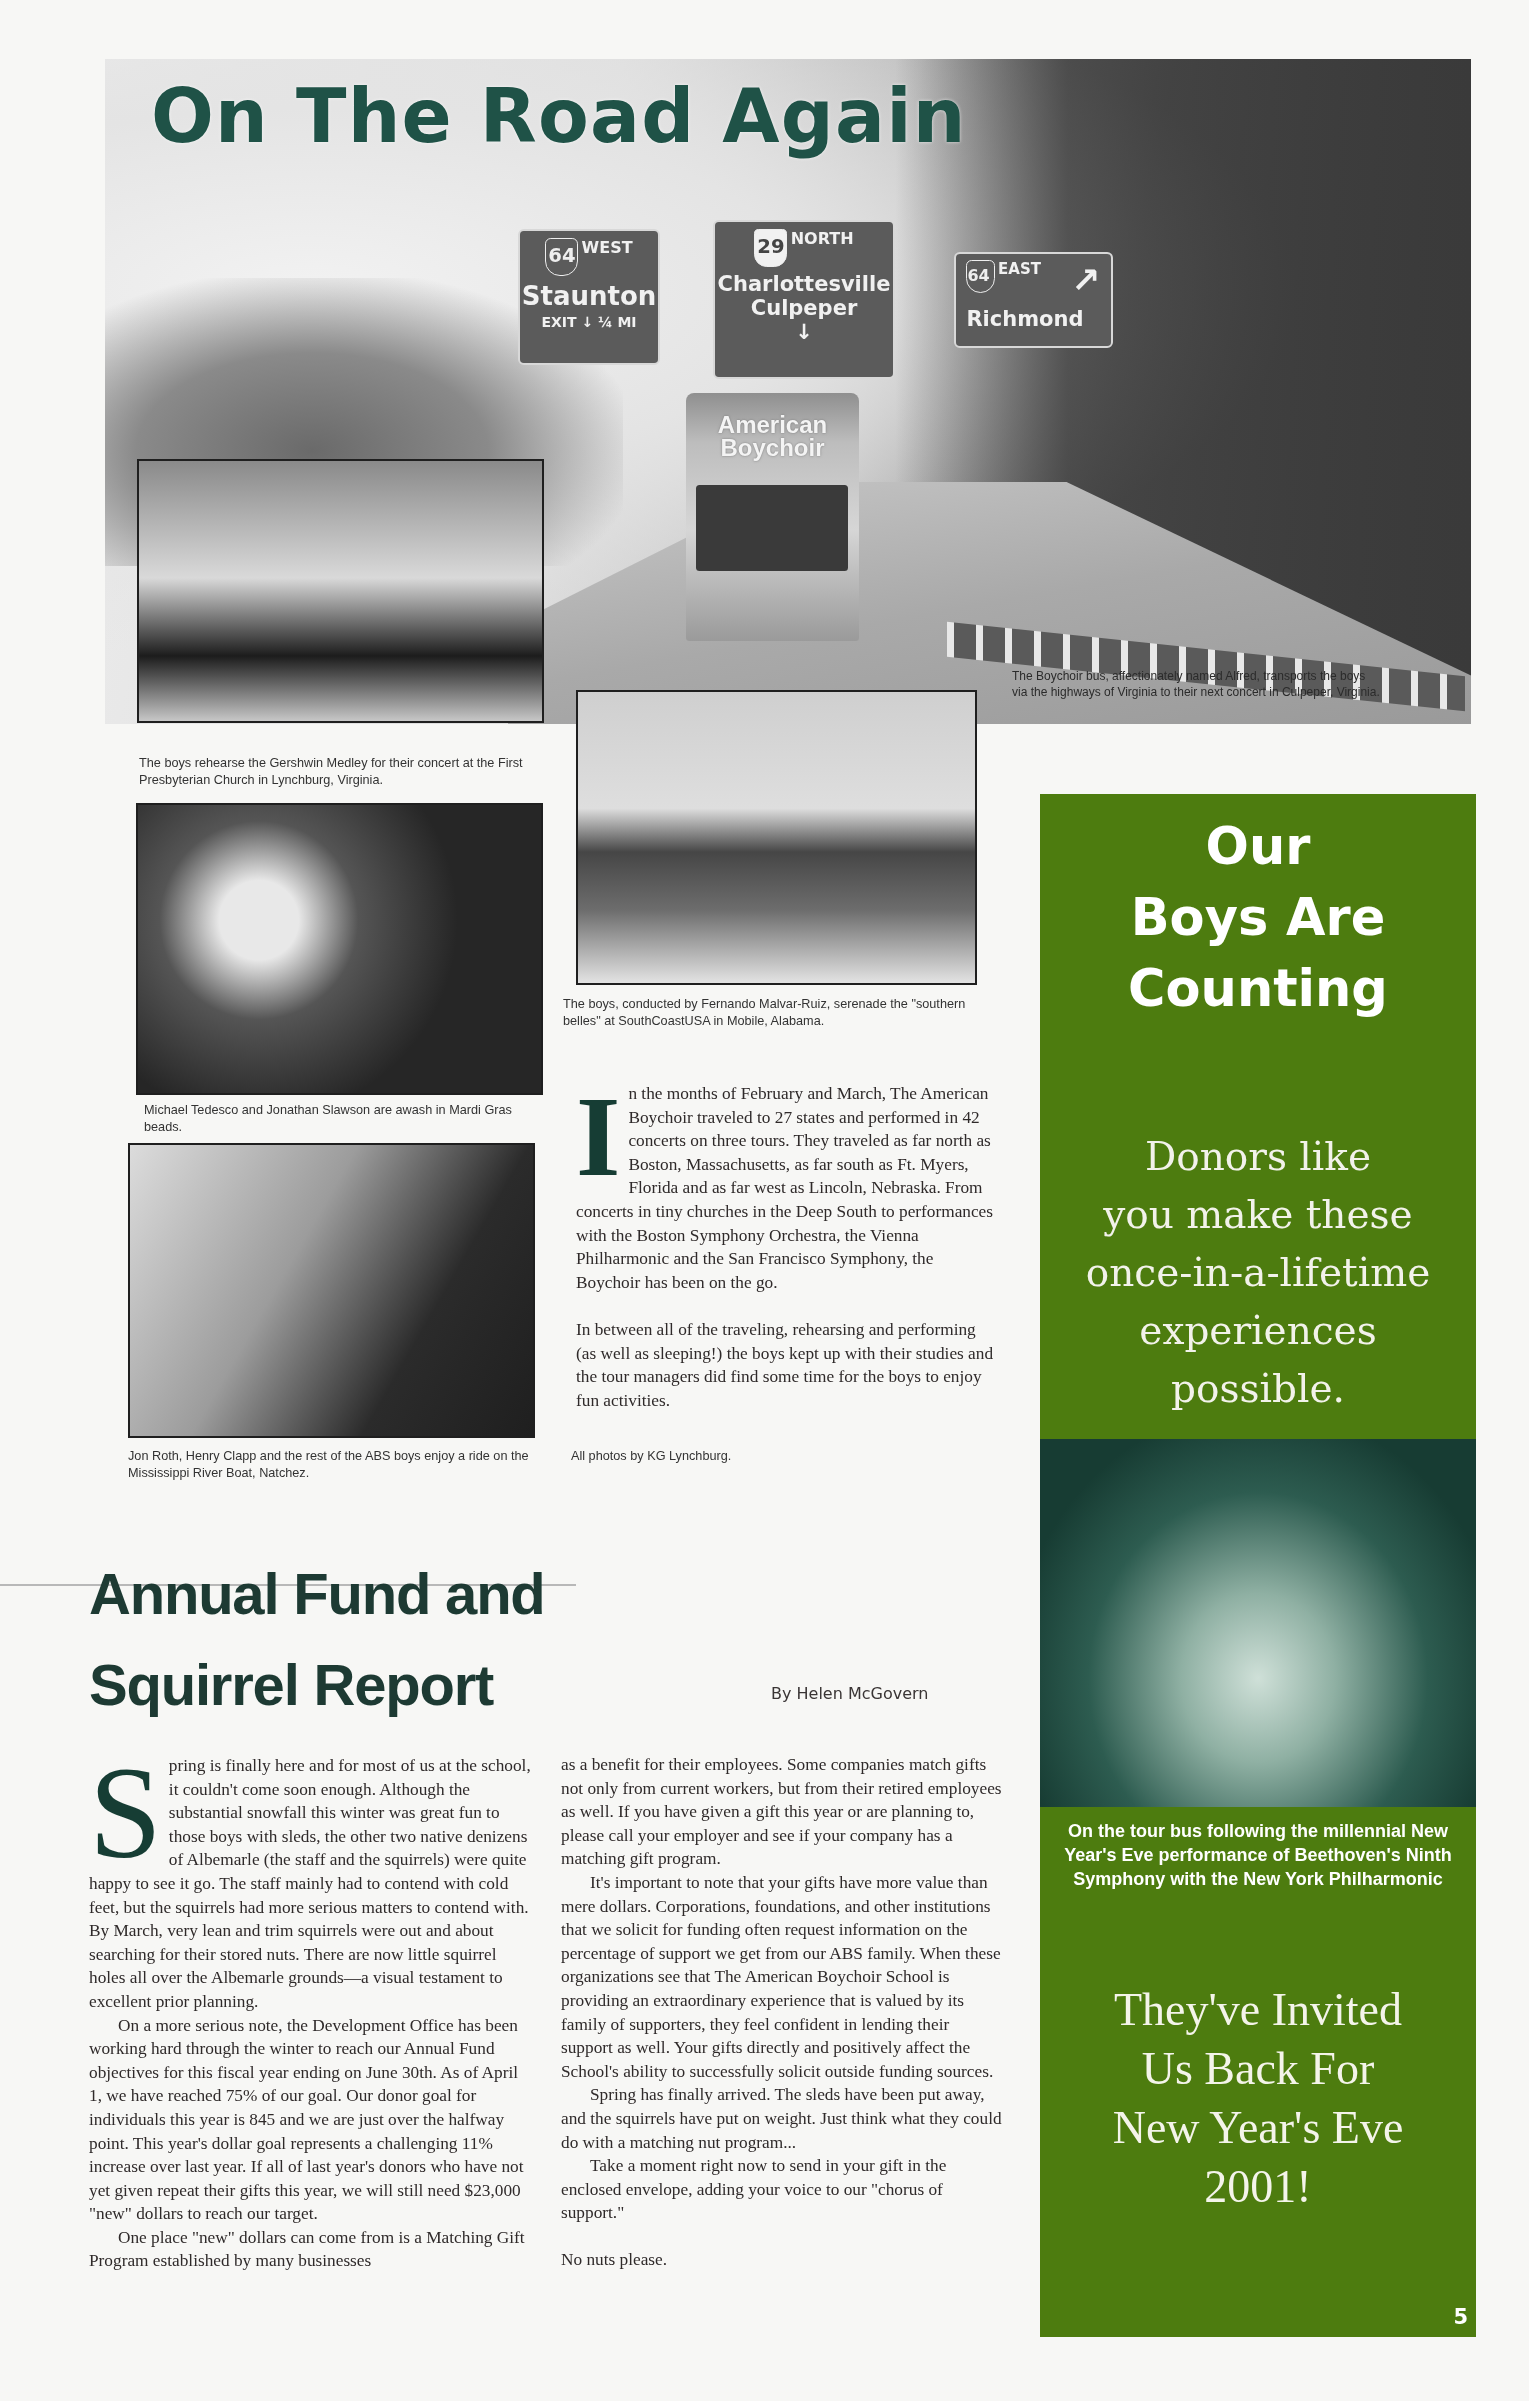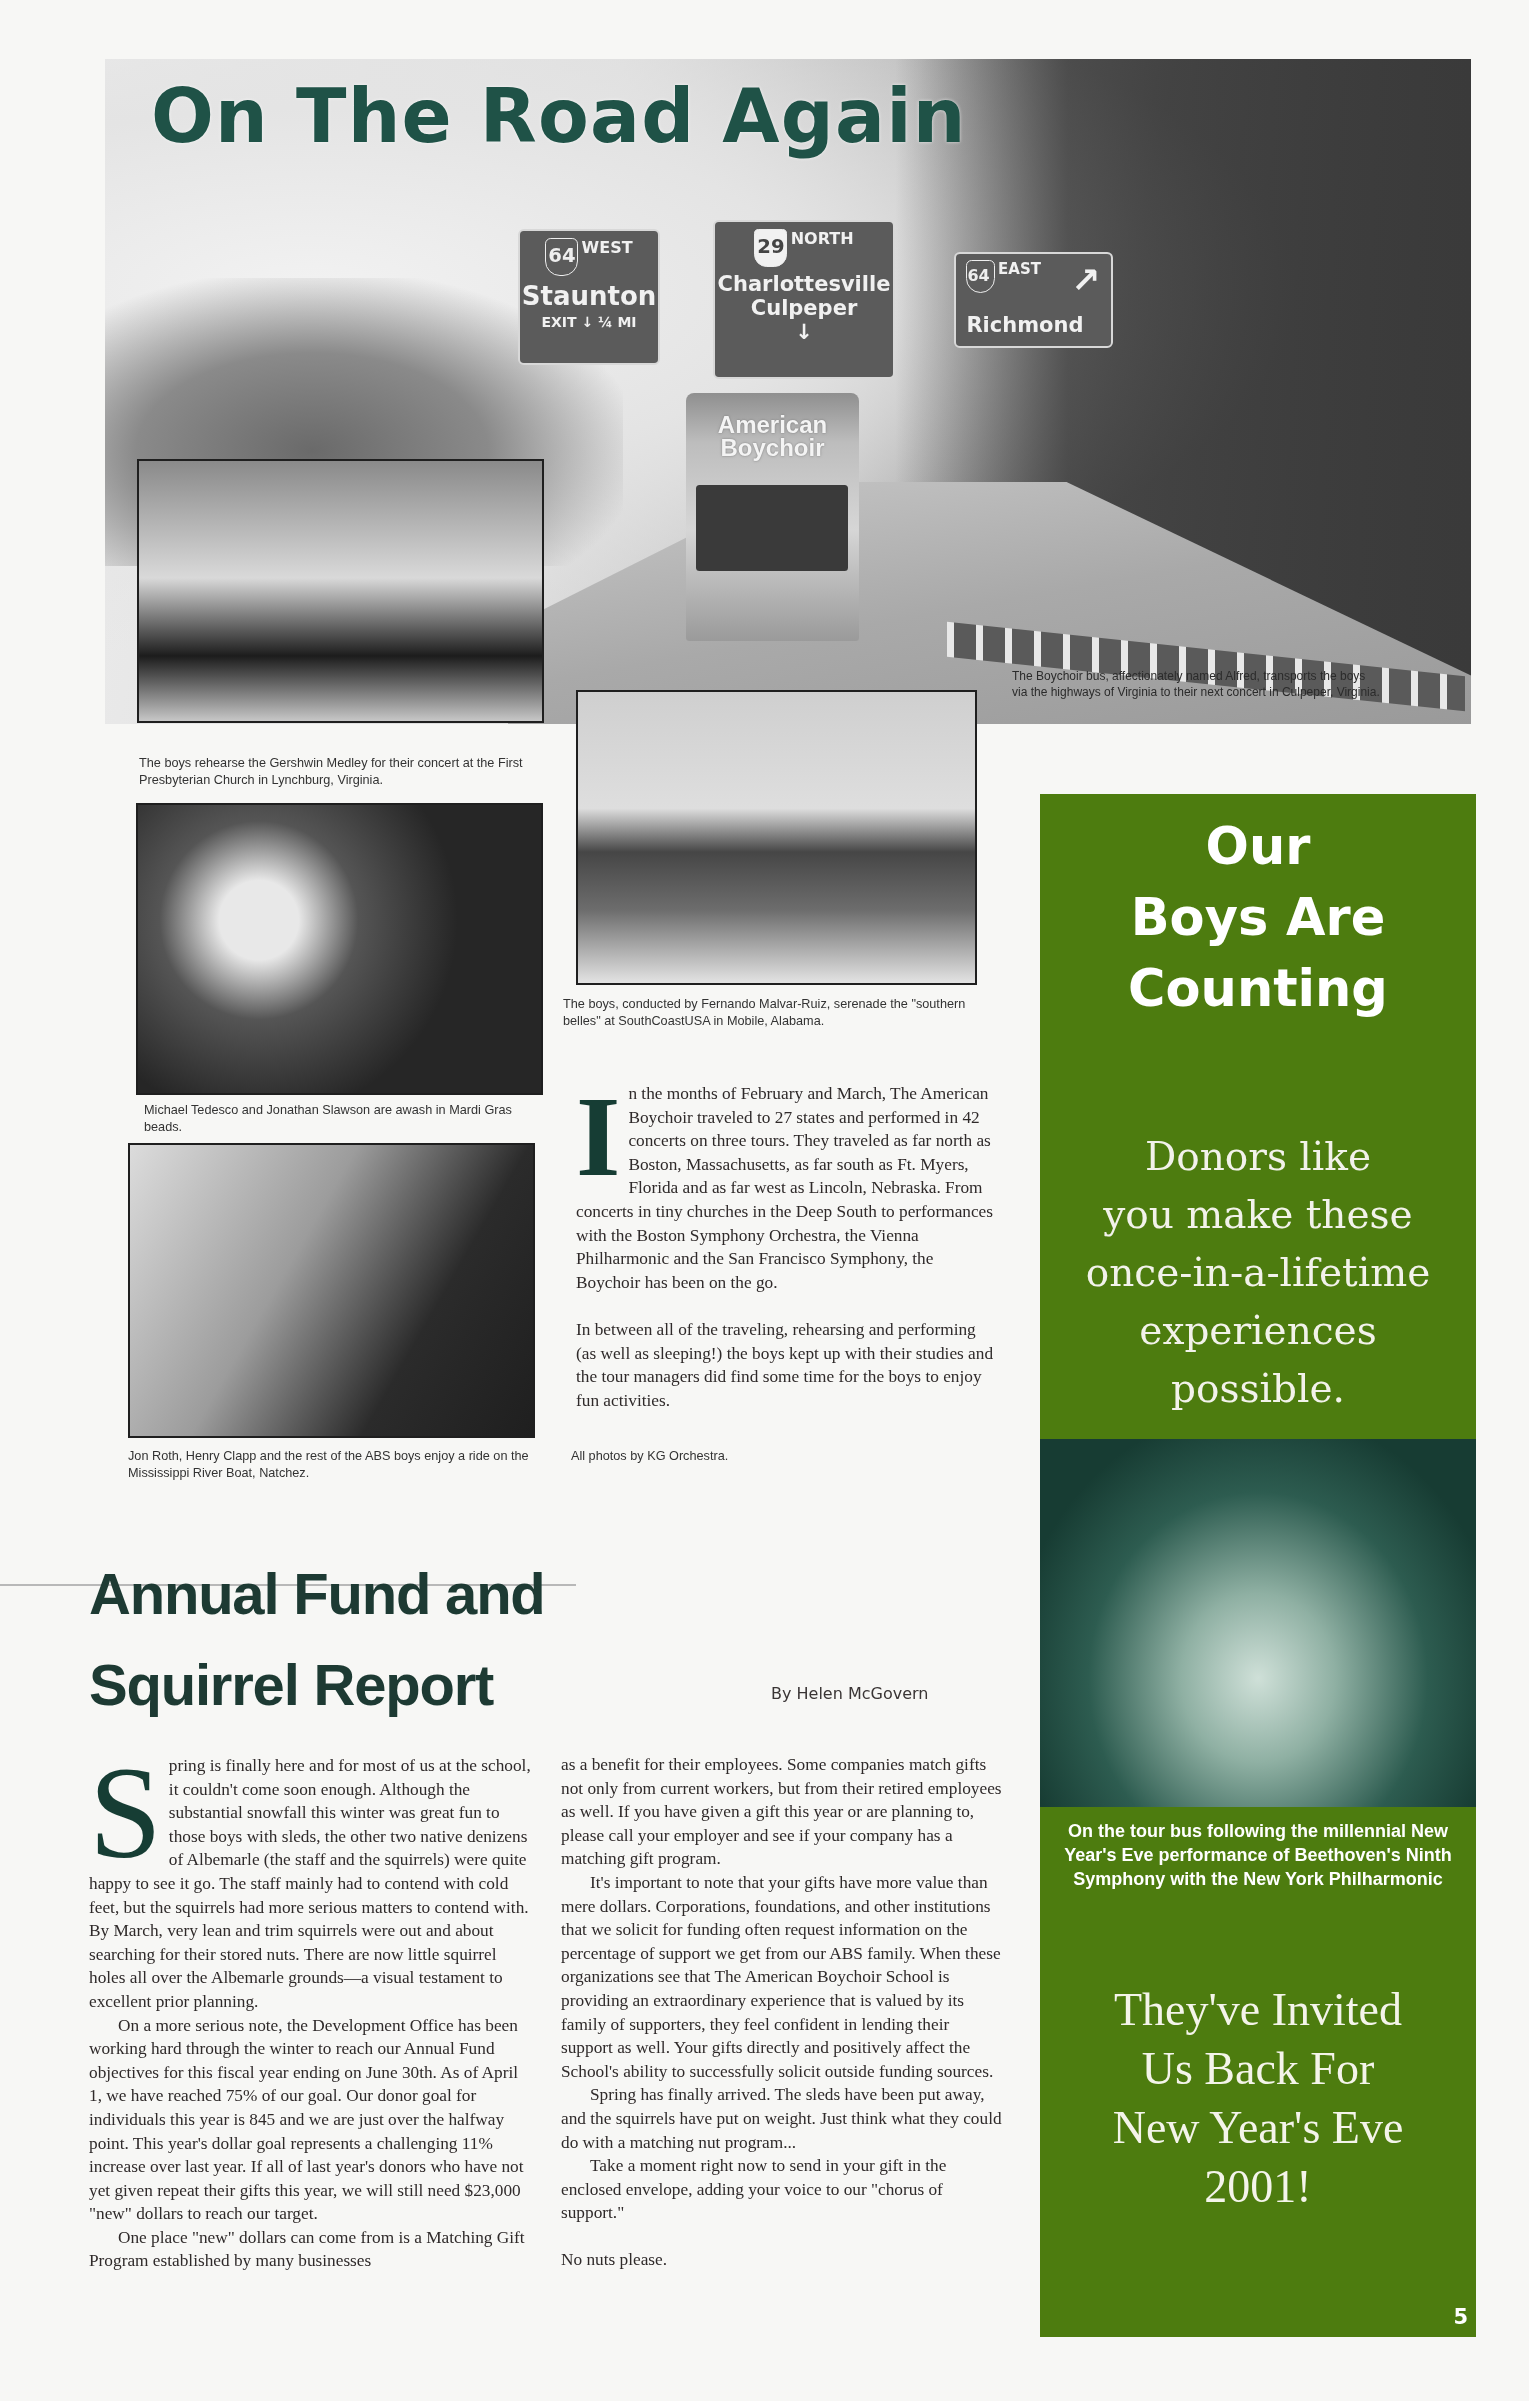--- a/index.html
+++ b/index.html
@@ -161,21 +161,21 @@
     <div style="font-size:21px;">Culpeper</div>
     <div style="font-size:21px;">↓</div>
   </div>
 
   <div class="sign" style="left:849px;top:193px;width:155px;height:92px;">
     <div style="margin-top:5.8px;text-align:left;padding-left:10.4px;">
       <span class="shield" style="width:26.5px;height:31px;line-height:29px;font-size:16px;">64</span>
       <span style="font-size:15px;vertical-align:top;">EAST</span>
       <span style="font-size:35px;float:right;margin-right:10.4px;">↗</span>
     </div>
-    <div style="font-size:21px;text-align:left;padding-left:10.4px;margin-top:20px;">Richmond</div>
+    <div style="font-size:21px;text-align:left;padding-left:10.4px;margin-top:14px;">Richmond</div>
   </div>
 
   <div class="bus">
     <div class="bus-logo">American Boychoir</div>
     <div class="bus-window"></div>
   </div>
 
   <div class="cap" style="left:907px;top:610px;width:368px;font-size:12px;line-height:15.5px;color:#2b2b2b;">The Boychoir bus, affectionately named Alfred, transports the boys via the highways of Virginia to their next concert in Culpeper, Virginia.</div>
 </div>
 
@@ -193,21 +193,21 @@
 <div class="photo bordered ph-gray4" style="left:128px;top:1143px;width:403px;height:291px;"></div>
 <div class="cap" style="left:128px;top:1448px;width:403px;">Jon Roth, Henry Clapp and the rest of the ABS boys enjoy a ride on the Mississippi River Boat, Natchez.</div>
 
 <div class="abs body-text" style="left:576px;top:1082px;width:420px;">
   <p>
     <span class="dropcap" style="font-size:114px;line-height:99px;margin:4.6px 8px 0 0;font-weight:bold;">I</span>
     <span>n the months of February and March, The American Boychoir traveled to 27 states and performed in 42 concerts on three tours.  They traveled as far north as Boston, Massachusetts, as far south as Ft. Myers, Florida and as far west as Lincoln, Nebraska.  From concerts in tiny churches in the Deep South to performances with the Boston Symphony Orchestra, the Vienna Philharmonic and the San Francisco Symphony, the Boychoir has been on the go.</span>
   </p>
   <p style="margin-top:23.6px;">In between all of the traveling, rehearsing and performing (as well as sleeping!) the boys kept up with their studies and the tour managers did find some time for the boys to enjoy fun activities.</p>
 </div>
-<div class="cap" style="left:571px;top:1448px;">All photos by KG Orchestra.</div>
+<div class="cap" style="left:571px;top:1448px;">All photos by KG Lynchburg.</div>
 
 <div id="sidebar" class="abs">
   <div id="sb-headline">
     <div>Our</div>
     <div>Boys Are</div>
     <div>Counting</div>
   </div>
   <div id="sb-sub">
     <div>Donors like</div>
     <div>you make these</div>

